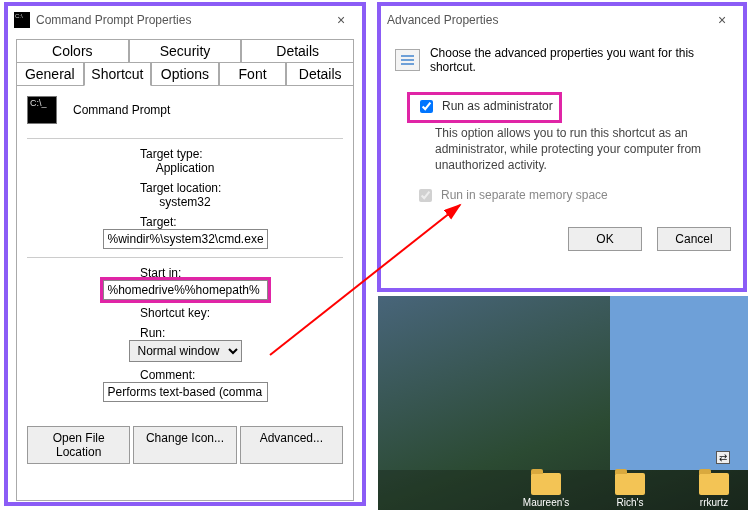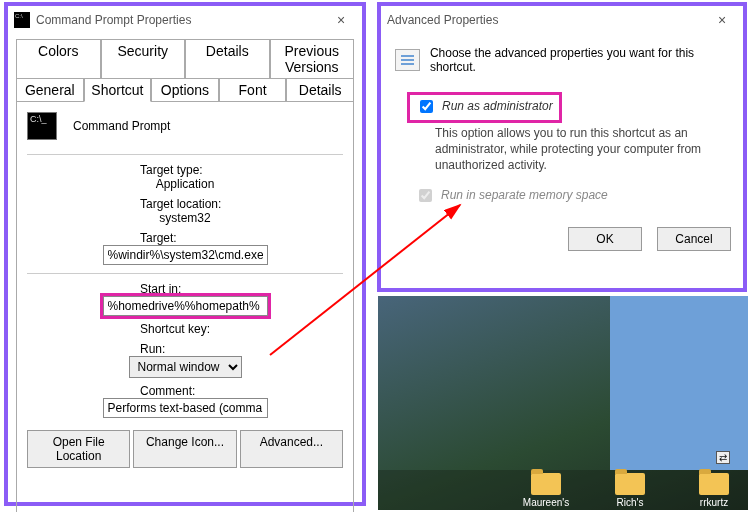--- a/index.html
+++ b/index.html
@@ -31,36 +31,36 @@
   .fieldRow { display: flex; align-items: center; margin: 6px 0; flex-direction: column; }
   .fieldRow .lbl { width: 90px; color: #000; }
   .fieldRow .txt { flex: 1; border: 1px solid #888; height: 20px; padding: 2px 4px; font-size: 12px; }
   .fieldRow .plain { flex: 1; }
   .fieldRow select.txt { background: #eee; }
 
   .divider { height: 1px; background: #ccc; margin: 8px 0; }
 
   .hl-pink { outline: 3px solid #e025a6; outline-offset: 0px; }
 
-  .btnrow { display: flex; gap: 3px; margin-top: 12px; }
+  .btnrow { display: flex; gap: 3px; margin-top: 24px; }
   .wbtn { border: 1px solid #999; background: #eee; padding: 4px 10px; min-width: 64px; text-align: center; font-size: 12px; }
   .wbtn.wide { flex: 1; }
 
   .footerBtns { display: flex; gap: 8px; justify-content: flex-end; padding: 6px 10px; border-top: 0; }
   .footerBtns .wbtn { min-width: 72px; }
 
   
   #advWin { left: 377px; top: 2px; width: 370px; height: 290px; }
   #advWin .body { padding: 12px 14px; }
   .advHdr { display: flex; align-items: center; margin-bottom: 18px; gap: 10px; }
   .advHdr .ico { width: 26px; height: 22px; border: 1px solid #aaa; background: #f4f4f4; position: relative; }
   .advHdr .ico::before { content: ""; position: absolute; left: 5px; top: 5px; right: 5px; height: 2px; background: #6ea0d8; box-shadow: 0 4px 0 #6ea0d8, 0 8px 0 #6ea0d8; }
   .chkline { display: flex; align-items: flex-start; gap: 6px; margin: 4px 0 4px 20px; }
   .chkline input { margin-top: 1px; }
-  .chkline .lbl2 { font-size: 12px; color: #333; font-style: italic; }
+  .chkline .lbl2 { font-size: 12px; color: #333; }
   .chkline.disabled .lbl2 { color: #888; }
   .chkline.disabled input { accent-color: #aaa; }
   .desc { margin: 2px 0 14px 40px; color: #444; font-size: 12px; line-height: 1.35; }
   .hl-box { border: 3px solid #e025a6; padding: 4px 6px; display: inline-flex; margin-left: 12px; }
   #advWin .footerBtns { padding: 6px 12px 10px; gap: 15px; }
 
   
   #arrow { position: absolute; left: 260px; top: 195px; pointer-events: none; }
 
   
@@ -81,21 +81,20 @@
     <div class="appicon-small"></div>
     <div class="title">Command Prompt Properties</div>
     <div class="close">×</div>
   </div>
 
   <div class="tabstrip">
     <div class="tabrow top">
       <div class="tab">Colors</div>
       <div class="tab">Security</div>
       <div class="tab">Details</div>
-      <div class="tab">Previous Versions</div>
     </div>
     <div class="tabrow bot">
       <div class="tab">General</div>
       <div class="tab sel">Shortcut</div>
       <div class="tab">Options</div>
       <div class="tab">Font</div>
       <div class="tab">Details</div>
     </div>
   </div>
 

